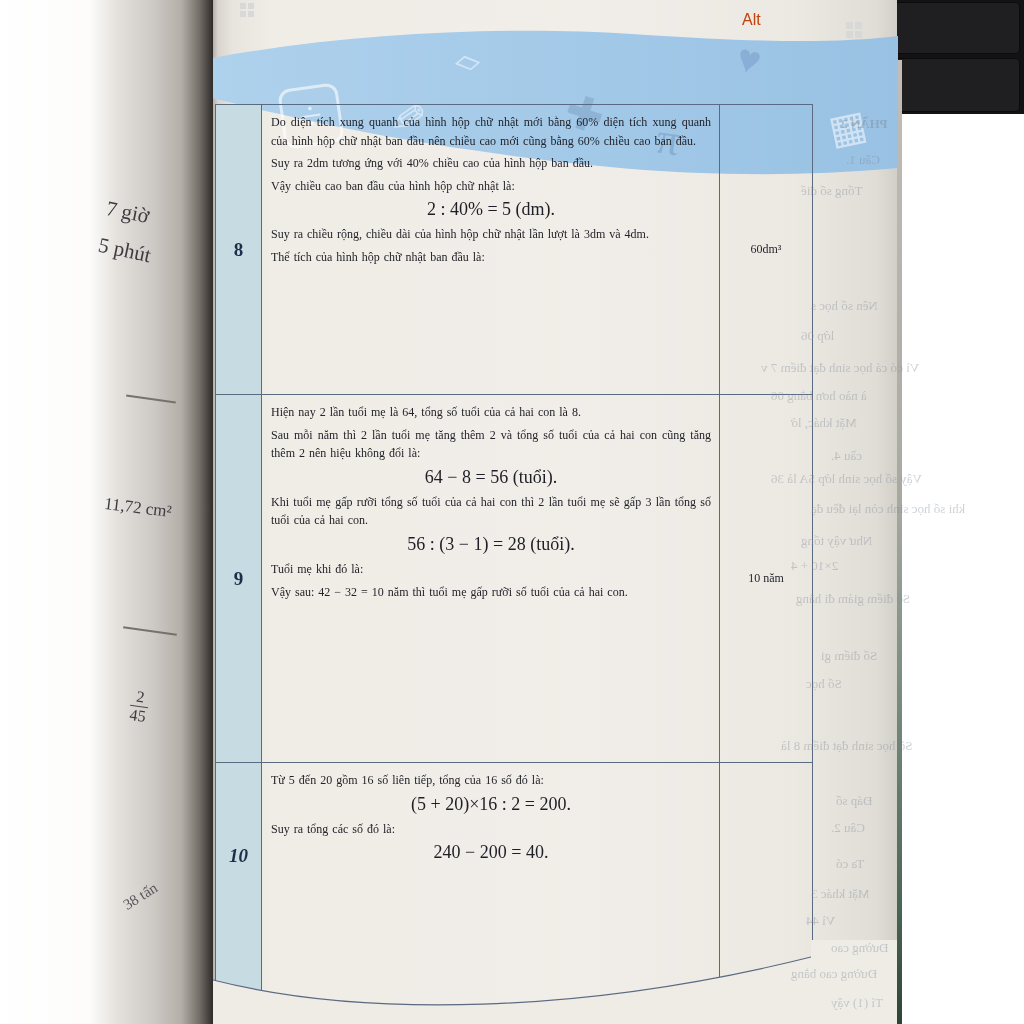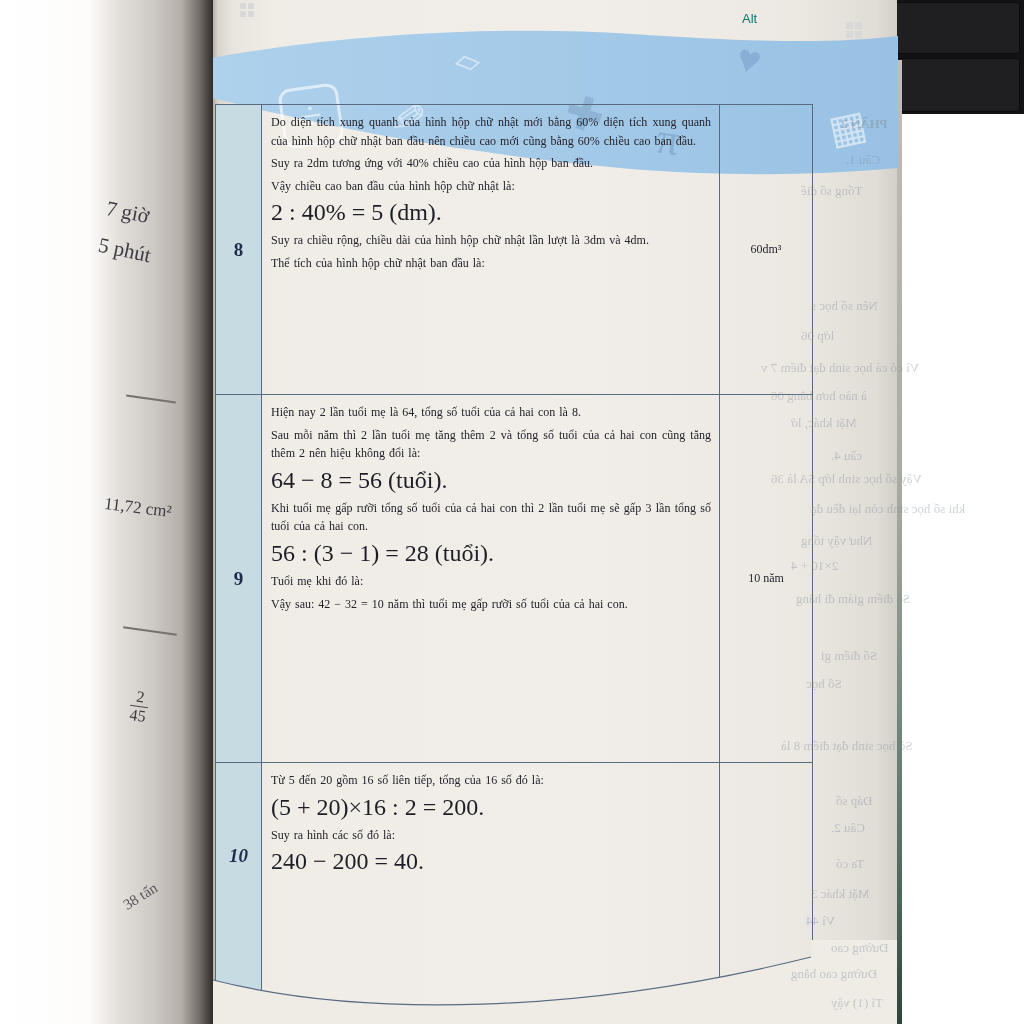--- a/index.html
+++ b/index.html
@@ -5,21 +5,21 @@
   html,body{margin:0;padding:0;background:#ffffff;}
   .scene{position:relative;width:1024px;height:1024px;overflow:hidden;background:#ffffff;
          font-family:"Liberation Serif","DejaVu Serif",serif;}
 
   
   .kb-strip{position:absolute;left:182px;top:0;width:842px;height:58px;background:#131315;}
   .kb-corner{position:absolute;left:880px;top:0;width:144px;height:114px;background:#131315;}
   .kb-key{position:absolute;background:#1f1f22;border:1px solid #0b0b0c;border-radius:4px;}
   .kb-labels{position:absolute;left:0;top:0;width:1024px;height:1024px;pointer-events:none;z-index:3;}
   .winkey{position:absolute;line-height:0;}
-  .altkey{position:absolute;color:#0f766e;font-family:"Liberation Sans",sans-serif;font-size:13px;}
+  .altkey{position:absolute;color:#c2410c;font-family:"Liberation Sans",sans-serif;font-size:16px;}
 
   
   .left-page{position:absolute;left:0;top:0;width:213px;height:1024px;z-index:2;
     background:linear-gradient(to right,#ffffff 0%,#fdfcfb 42%,#e3dfda 56%,#cdc9c4 72%,#b5afa9 85%,#6f6a64 94%,#2e2b29 100%);}
   .lfrag{position:absolute;color:#3c3b42;white-space:nowrap;}
   .lrule{position:absolute;height:1.5px;background:#77716b;}
   .frac{position:absolute;display:inline-block;text-align:center;color:#3c3b42;font-size:16px;line-height:1.15;}
   .frac .fnum{display:block;border-bottom:1.4px solid #4a4950;padding:0 5px;}
   .frac .fden{display:block;}
 
@@ -41,21 +41,21 @@
   .row:nth-child(1){height:290px;}
   .row:nth-child(2){height:368px;}
   .row:nth-child(3){height:250px;border-bottom:none;}
   .num-cell{background:#c7dbe3;border-right:1px solid #5a6a80;display:flex;align-items:center;
      justify-content:center;font-weight:bold;font-size:19px;color:#1f2d49;box-sizing:border-box;}
   .sol-cell{border-right:1px solid #5a6a80;padding:8px 8px 0 9px;overflow:hidden;box-sizing:border-box;}
   .ans-cell{display:flex;align-items:center;justify-content:center;font-size:12px;color:#26262e;box-sizing:border-box;}
   .row:nth-child(3) .num-cell{align-items:flex-start;padding-top:82px;font-style:italic;}
   .row:nth-child(3) .ans-cell{align-items:flex-end;padding-top:88px;}
   .p{font-size:12px;line-height:1.55;text-align:justify;margin:0 0 4px;color:#23232b;word-spacing:1px;}
-  .f{text-align:left;font-size:24px;margin:2px 0 5px;color:#1e1e26;}
+  .f{text-align:center;font-size:18px;margin:2px 0 5px;color:#1e1e26;}
 
   
   .curl{position:absolute;left:0;top:930px;z-index:5;}
 
   
   .bleed-layer{position:absolute;left:0;top:0;width:684px;height:1024px;z-index:6;pointer-events:none;}
   .bleed{position:absolute;transform:scaleX(-1);color:#7d8b99;opacity:.38;font-size:13px;white-space:nowrap;}
   .bleed.strong{font-weight:bold;opacity:.45;}
 </style>
 </head>
@@ -128,21 +128,21 @@
             <span>10 năm</span>
           </div>
         </div>
         <div class="row">
           <div class="num-cell">
             <span>10</span>
           </div>
           <div class="sol-cell">
             <div class="p">Từ 5 đến 20 gồm 16 số liên tiếp, tổng của 16 số đó là:</div>
             <div class="f">(5 + 20)×16 : 2 = 200.</div>
-            <div class="p">Suy ra hình các số đó là:</div>
+            <div class="p">Suy ra tổng các số đó là:</div>
             <div class="f">240 − 200 = 40.</div>
           </div>
           <div class="ans-cell">
             <span>40</span>
           </div>
         </div>
       </div>
 
     <svg class="curl" width="684" height="94" viewBox="0 0 684 94">
       <path d="M0,50 C150,88 370,84 598,27 L598,10 L684,10 L684,94 L0,94 Z" fill="#efece6"></path>

